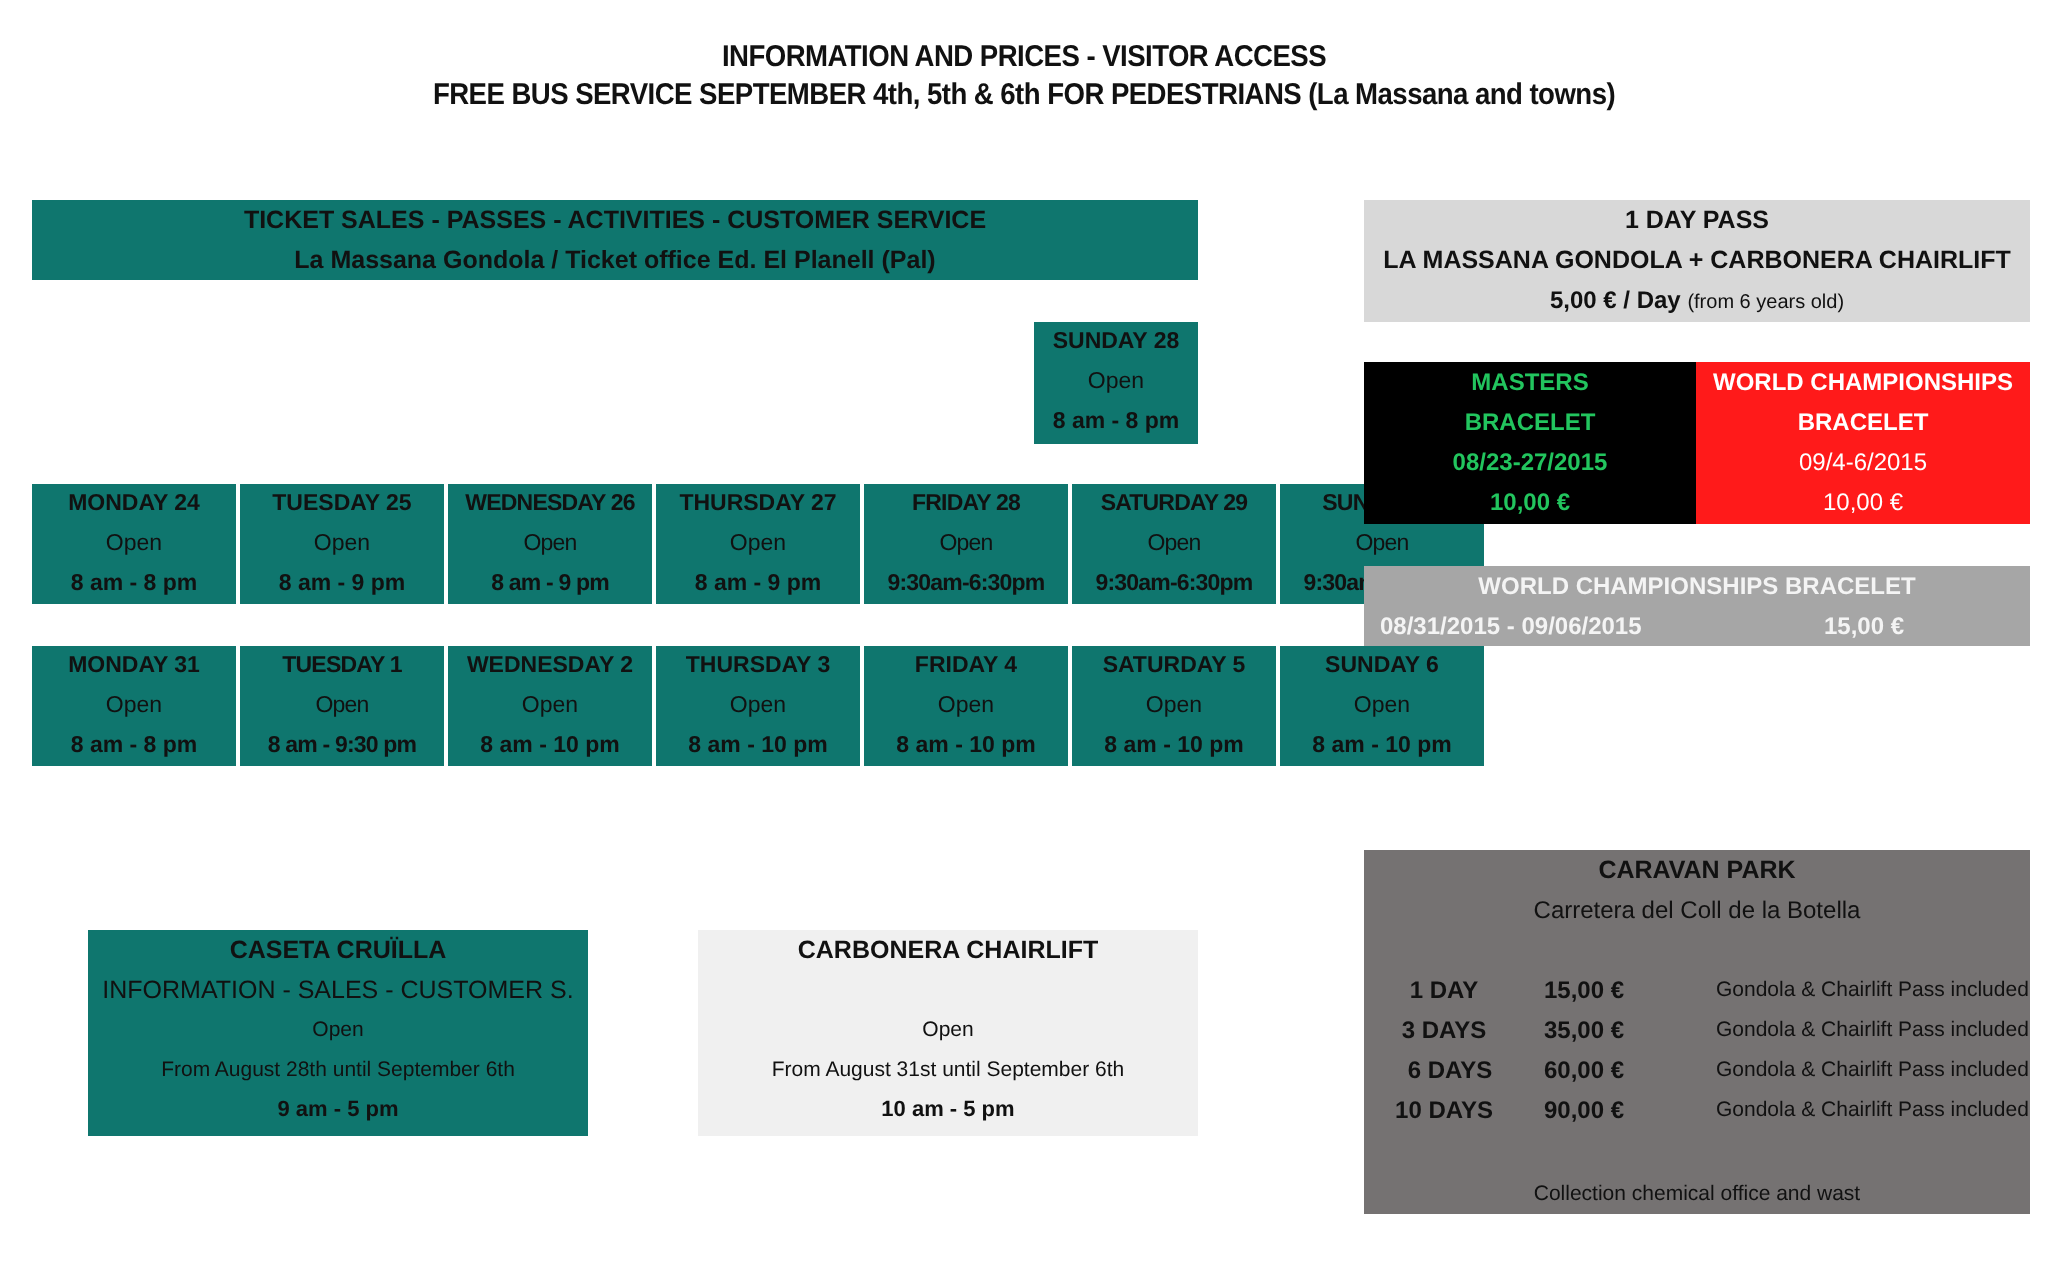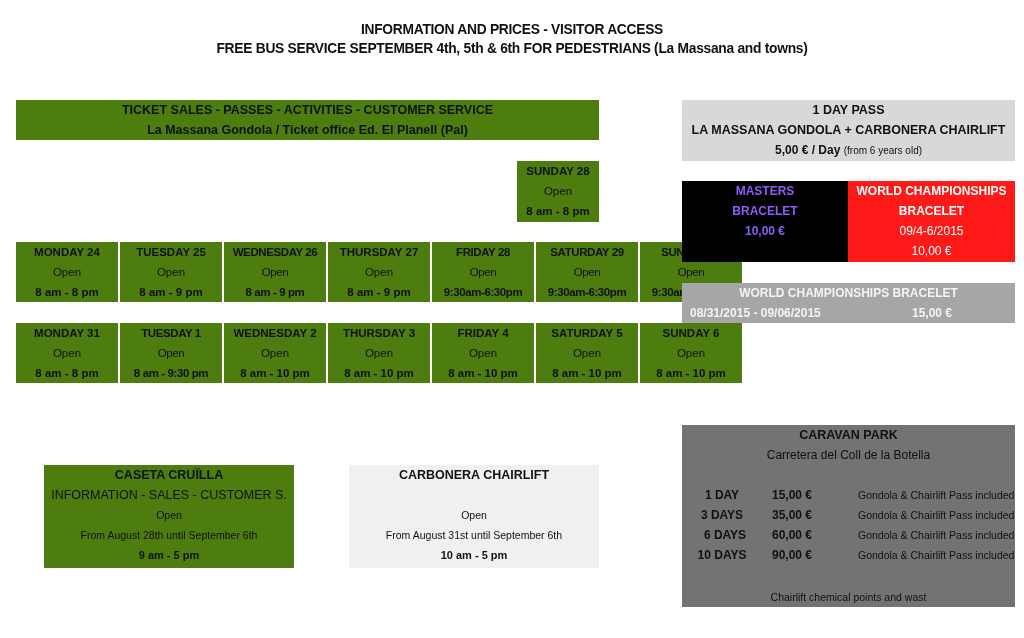--- a/index.html
+++ b/index.html
@@ -1,20 +1,20 @@
 <!DOCTYPE html>
 <html><head>
 <meta charset="utf-8">
 <style>
   html,body{margin:0;padding:0;}
   body{width:1024px;height:638px;background:#fff;position:relative;overflow:hidden;
        font-family:"Liberation Sans",sans-serif;color:#111;}
   .abs{position:absolute;}
   .title{left:0;width:1024px;text-align:center;font-weight:bold;font-size:15px;letter-spacing:-0.3px;transform:scaleX(0.92);}
-  .blue{background:#4d7c0f;}
+  .blue{background:#0f766e;}
   .lgray{background:#f0f0f0;}
   .gray{background:#d8d8d8;}
   .c{text-align:center;}
   .b{font-weight:bold;}
   .cell{position:absolute;text-align:center;font-size:11.5px;box-sizing:border-box;}
   .cell div{height:20px;line-height:20px;white-space:nowrap;}
   .row{position:absolute;display:flex;}
   .row .cell{position:static;width:102px;margin-right:2px;}
   .narrow{letter-spacing:-0.4px;}
 </style>
@@ -126,23 +126,24 @@
   <div style="font-size:10.5px;line-height:20px;">From August 31st until September 6th</div>
   <div class="b" style="font-size:11px;line-height:20px;">10 am - 5 pm</div>
 </div>
 
 <div class="abs gray c" style="left:682px;top:100px;width:333px;height:61px;">
   <div class="b" style="font-size:12.5px;line-height:20px;">1 DAY PASS</div>
   <div class="b" style="font-size:12.5px;line-height:20px;">LA MASSANA GONDOLA + CARBONERA CHAIRLIFT</div>
   <div style="font-size:12px;line-height:20px;"><span class="b">5,00 € / Day</span> <span style="font-size:10px;">(from 6 years old)</span></div>
 </div>
 
-<div class="abs c" style="left:682px;top:181px;width:166px;height:81px;background:#000;color:#8b5cf6;">
+<div class="abs c" style="left:682px;top:181px;width:166px;height:81px;background:#000;color:#22c55e;">
   <div class="b" style="font-size:12px;line-height:20px;">MASTERS</div>
   <div class="b" style="font-size:12px;line-height:20px;">BRACELET</div>
+  <div class="b" style="font-size:12px;line-height:20px;">08/23-27/2015</div>
   <div class="b" style="font-size:12px;line-height:20px;">10,00 €</div>
 </div>
 <div class="abs c" style="left:848px;top:181px;width:167px;height:81px;background:#ff1a1a;color:#fff;">
   <div class="b" style="font-size:12px;line-height:20px;">WORLD CHAMPIONSHIPS</div>
   <div class="b" style="font-size:12px;line-height:20px;">BRACELET</div>
   <div style="font-size:12px;line-height:20px;">09/4-6/2015</div>
   <div style="font-size:12px;line-height:20px;">10,00 €</div>
 </div>
 
 <div class="abs" style="left:682px;top:283px;width:333px;height:40px;background:#a6a6a6;color:#f4f4f4;">
@@ -173,14 +174,14 @@
       <span class="b" style="position:absolute;left:90px;">60,00 €</span>
       <span style="position:absolute;left:176px;font-size:10.5px;">Gondola &amp; Chairlift Pass included</span>
     </div>
     <div style="position:relative;height:20px;font-size:12px;line-height:20px;">
       <span class="b" style="position:absolute;left:0;width:80px;text-align:center;">10 DAYS</span>
       <span class="b" style="position:absolute;left:90px;">90,00 €</span>
       <span style="position:absolute;left:176px;font-size:10.5px;">Gondola &amp; Chairlift Pass included</span>
     </div>
   </div>
   <div style="height:22px;"></div>
-  <div class="c" style="font-size:10.5px;line-height:20px;">Chairlift chemical points and wast</div>
+  <div class="c" style="font-size:10.5px;line-height:20px;">Collection chemical office and wast</div>
 </div>
 
 </body></html>

